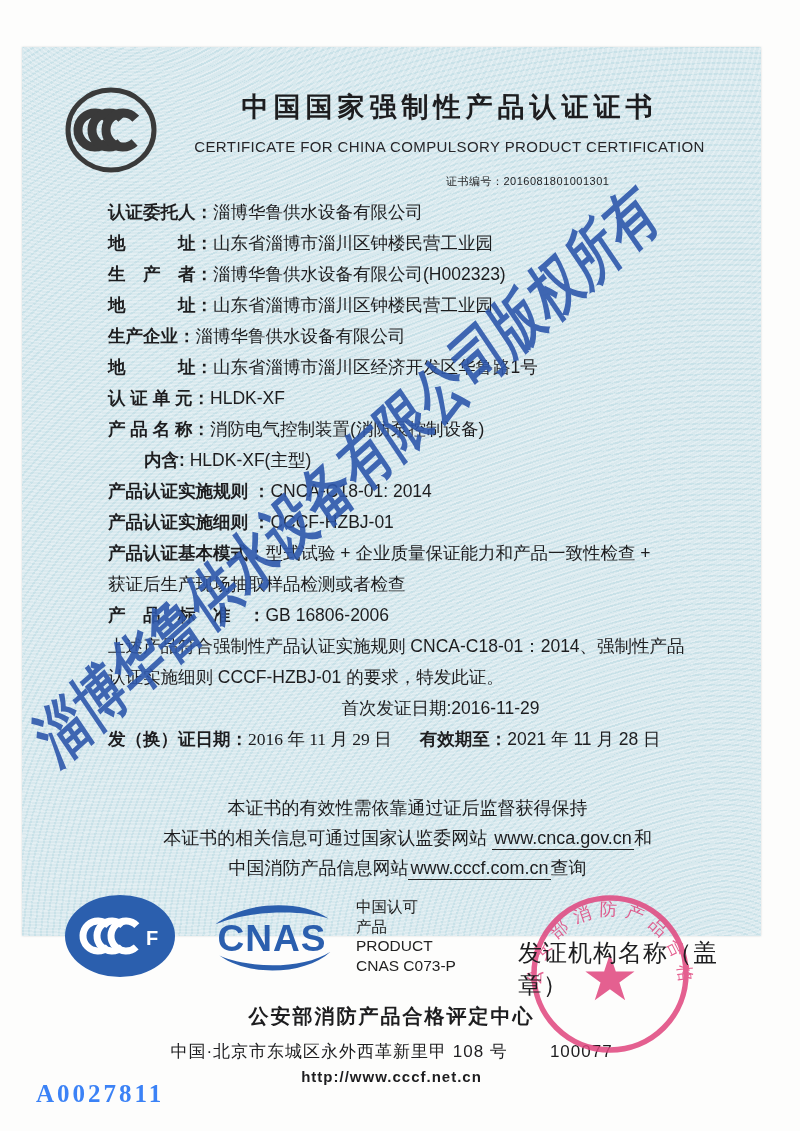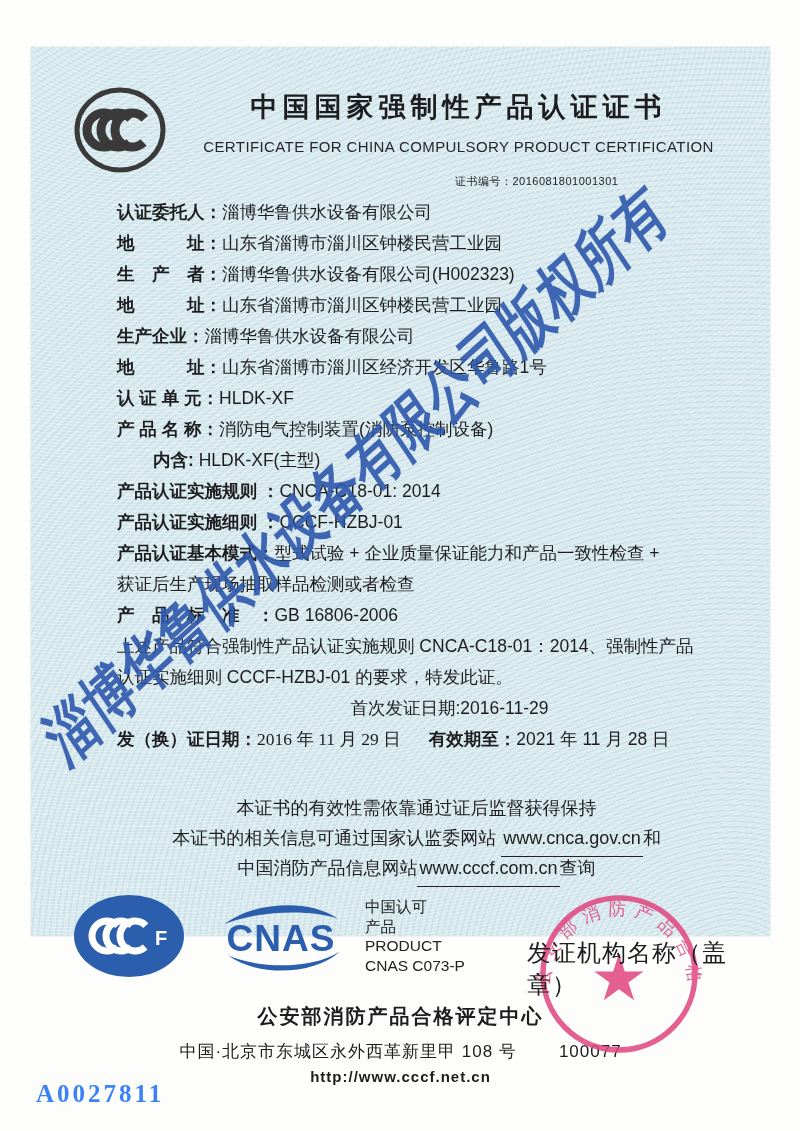--- a/index.html
+++ b/index.html
@@ -2,21 +2,21 @@
 <html><head>
 <meta charset="utf-8">
 <style>
   html,body{margin:0;padding:0;}
   body{
     width:800px;height:1131px;position:relative;background:#fdfdfc;
     font-family:"Liberation Sans","DejaVu Sans",sans-serif;color:#1d1d1f;
     overflow:hidden;
   }
   .paper{
-    position:absolute;left:31px;top:47px;width:739px;height:889px;
+    position:absolute;left:22px;top:47px;width:739px;height:889px;
     background-color:#d9e9ee;
     background-image:
       repeating-radial-gradient(ellipse 1400px 900px at 15% -5%, rgba(255,255,255,.28) 0 2px, rgba(255,255,255,0) 2px 5px),
       repeating-radial-gradient(ellipse 1100px 1000px at 95% 105%, rgba(125,190,205,.18) 0 2px, rgba(125,190,205,0) 2px 6px);
     box-shadow:0 0 2px rgba(0,0,0,.15);
   }
   .ccc-logo{position:absolute;left:42px;top:36px;width:94px;height:94px;}
   .titles{position:absolute;left:140px;right:24px;top:42px;text-align:center;}
   .title-cn{font-size:27px;font-weight:bold;letter-spacing:5px;}
   .title-en{font-size:15px;margin-top:13px;letter-spacing:.4px;color:#26262a;}
@@ -25,21 +25,21 @@
   .fields{position:absolute;left:86px;right:28px;top:150px;}
   .row{line-height:31px;font-size:17.5px;white-space:nowrap;}
   .row .lab{font-weight:700;}
   .row.indent{padding-left:36px;}
   .row.center{text-align:center;padding-left:40px;}
   .row.bold{font-weight:400;}
   .sp-r{margin-right:28px;font-family:Liberation Serif, serif;}
 
   .notice{position:absolute;left:0;right:0;top:746px;text-align:center;
     font-size:18px;line-height:30px;font-weight:400;margin-left:32px;}
-  .url{border-bottom:1.5px solid #222;padding:0 2px 8px 2px;}
+  .url{border-bottom:1.5px solid #222;padding:0 2px 1px 2px;}
 
   .cccf-logo{position:absolute;left:40px;top:846px;width:116px;height:86px;}
   .cnas-logo{position:absolute;left:180px;top:852px;width:140px;height:78px;}
   .accred{position:absolute;left:334px;top:850px;font-size:15.5px;line-height:19.5px;color:#222;}
   .issuer-label{position:absolute;left:496px;top:890px;font-size:24px;letter-spacing:1px;z-index:6;}
   .stamp{position:absolute;left:504px;top:843px;width:168px;height:168px;z-index:4;opacity:.85;}
   .org-block{position:absolute;left:0;right:0;top:956px;text-align:center;}
   .org-name{font-size:20px;font-weight:700;letter-spacing:2px;}
   .org-addr{font-size:17px;margin-top:10px;letter-spacing:1px;}
   .org-post{margin-left:42px;}

